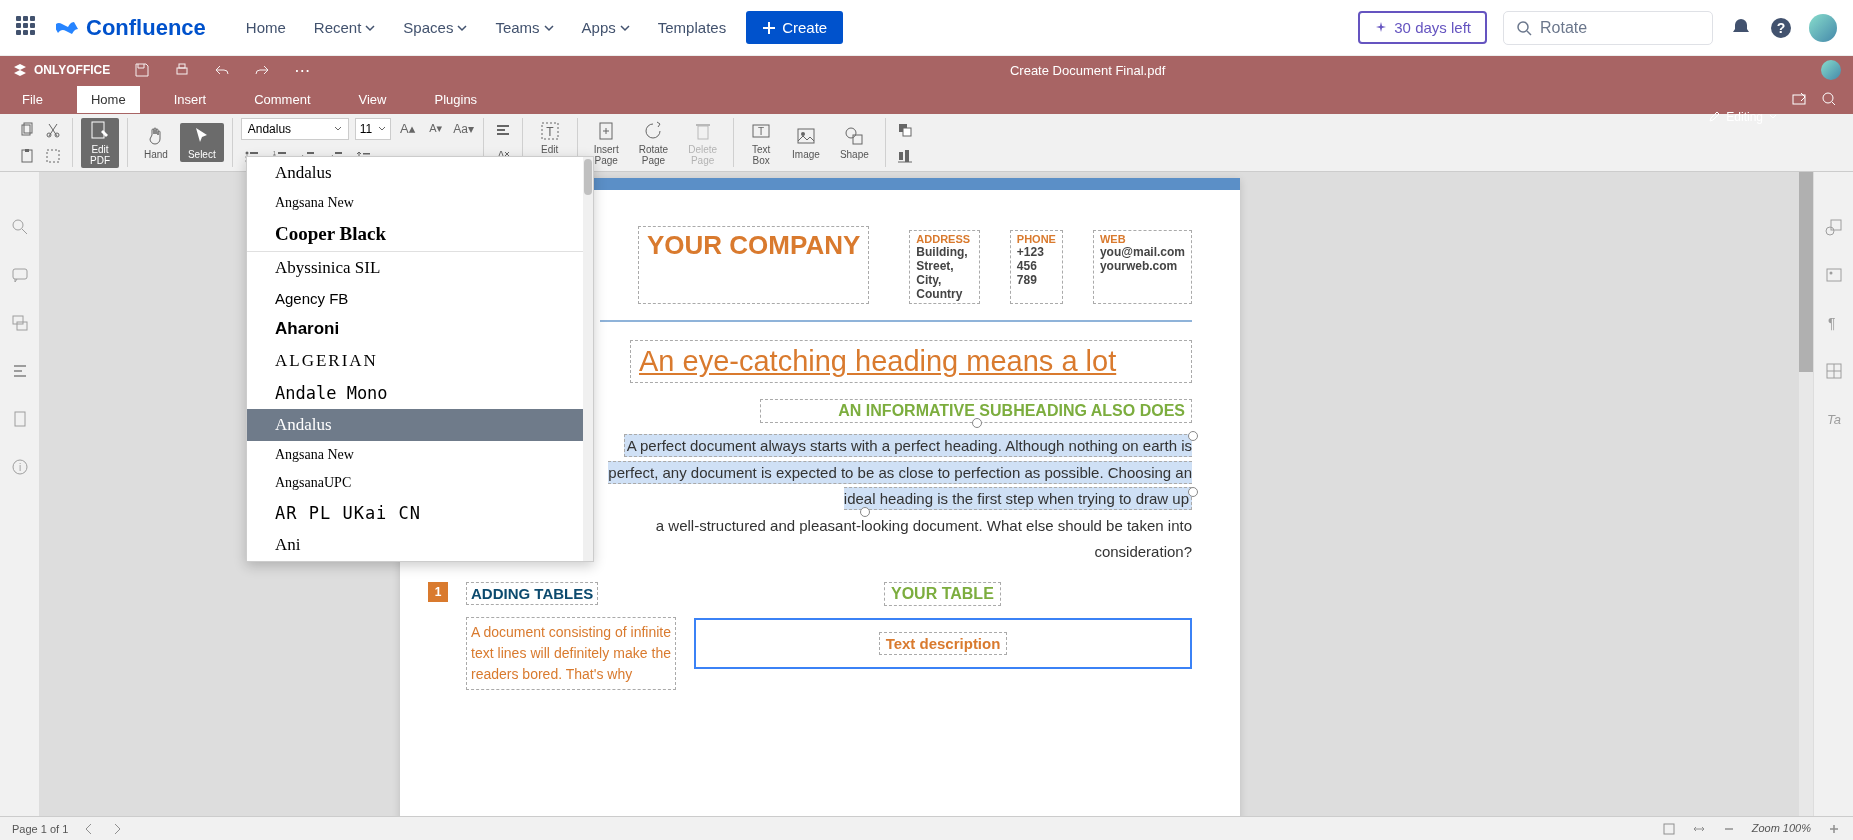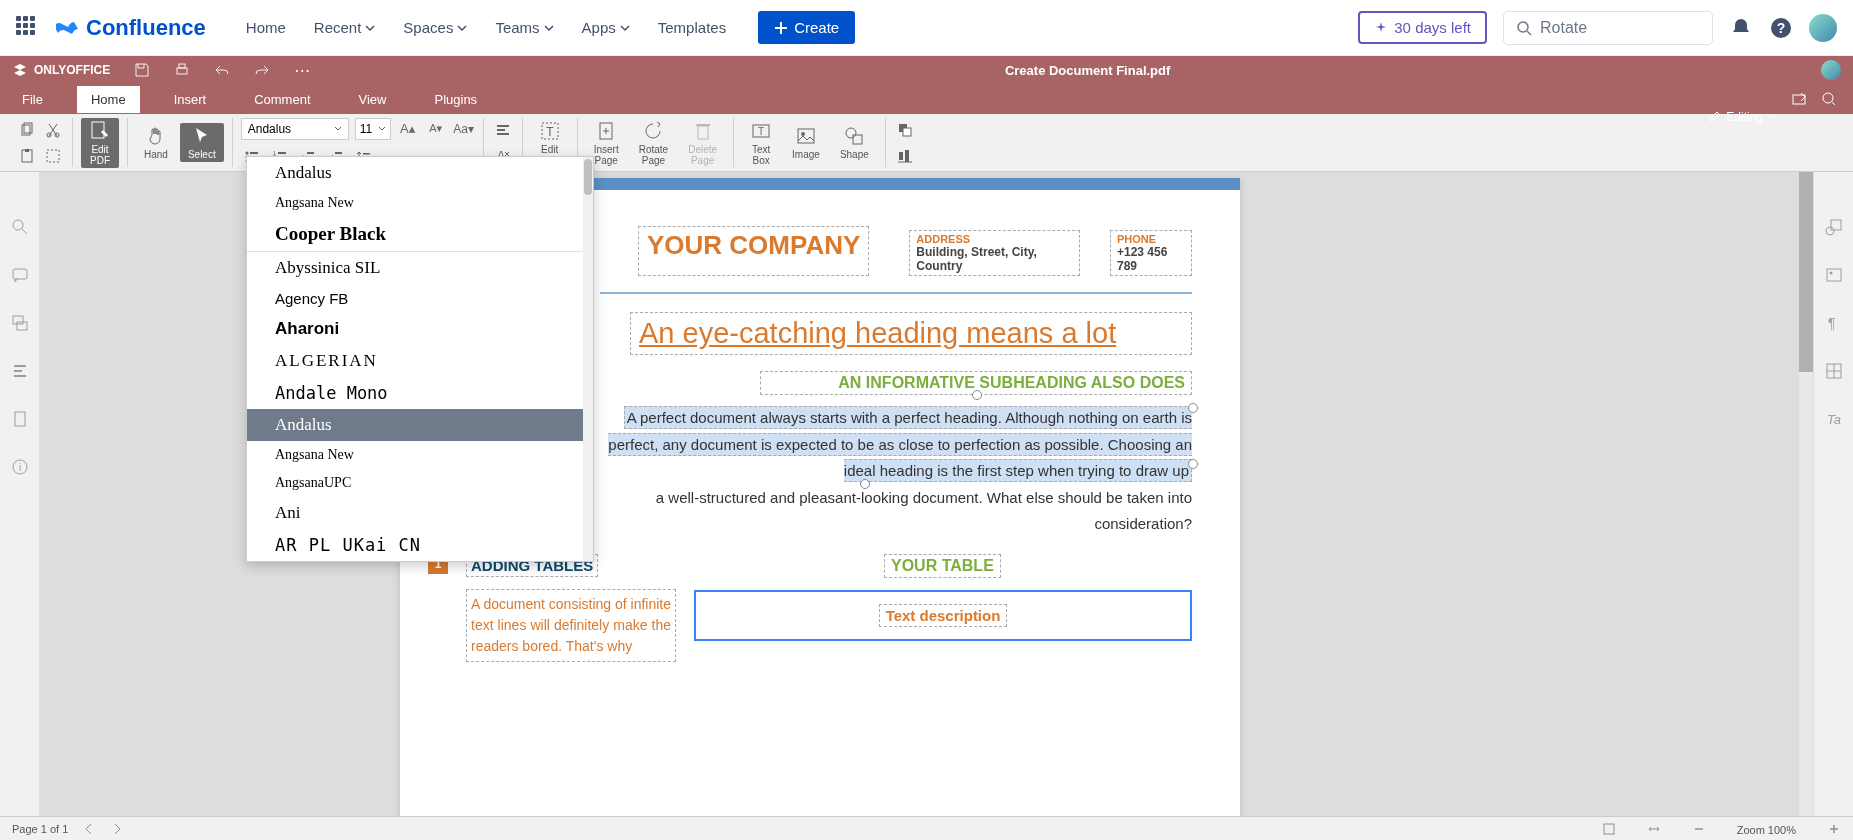--- a/index.html
+++ b/index.html
@@ -7,32 +7,32 @@
 
 
 .confluence-header { height: 56px; display: flex; align-items: center; padding: 0 16px; border-bottom: 1px solid #eee; gap: 8px; }
 .apps-grid-icon { width: 24px; height: 24px; display: grid; grid-template-columns: repeat(3,5px); grid-template-rows: repeat(3,5px); gap: 2px; cursor: pointer; }
 .apps-grid-icon span { background: #42526e; border-radius: 1px; }
 .confluence-logo { display: flex; align-items: center; gap: 6px; color: #0052cc; font-size: 22px; font-weight: 600; margin-left: 8px; cursor: pointer; }
 .confluence-logo svg { width: 24px; height: 24px; }
 .nav-links { display: flex; gap: 4px; margin-left: 20px; }
 .nav-link { padding: 8px 12px; color: #42526e; font-size: 15px; cursor: pointer; display: flex; align-items: center; gap: 4px; }
 .chev-d { width: 10px; height: 10px; }
-.create-btn { background: #0052cc; color: #fff; border: none; padding: 8px 16px; border-radius: 3px; font-size: 15px; margin-left: 12px; cursor: pointer; display: flex; align-items: center; gap: 6px; }
+.create-btn { background: #0052cc; color: #fff; border: none; padding: 8px 16px; border-radius: 3px; font-size: 15px; cursor: pointer; display: flex; align-items: center; gap: 6px; }
 .header-right { margin-left: auto; display: flex; align-items: center; gap: 16px; }
 .trial-btn { border: 2px solid #6554c0; color: #6554c0; padding: 6px 14px; border-radius: 4px; font-size: 15px; font-weight: 500; display: flex; align-items: center; gap: 6px; cursor: pointer; }
 .search-box { width: 210px; border: 1px solid #dfe1e6; border-radius: 5px; padding: 7px 12px; display: flex; align-items: center; gap: 8px; color: #6b778c; }
 .hdr-icon { width: 24px; height: 24px; cursor: pointer; color: #42526e; }
 .avatar { width: 28px; height: 28px; border-radius: 50%; background: linear-gradient(135deg,#8dc,#48a); }
 
 
 .oo-titlebar { height: 28px; background: #a86464; display: flex; align-items: center; padding: 0 12px; gap: 24px; color: #fff; }
 .oo-logo { display: flex; align-items: center; gap: 6px; font-size: 12px; font-weight: 600; }
 .oo-tb-icon { width: 16px; height: 16px; cursor: pointer; opacity: .9; }
-.oo-title { margin: 8px auto; font-size: 13px; font-weight: bold; }
+.oo-title { margin: 8px auto; font-size: 13px; }
 .oo-titlebar .avatar-small { width: 20px; height: 20px; border-radius: 50%; background: linear-gradient(135deg,#8dc,#48a); position: absolute; right: 12px; }
 .oo-titlebar-wrap { position: relative; }
 
 
 .oo-menubar { height: 30px; background: #a86464; display: flex; align-items: center; color: #fff; padding: 0 8px; gap: 20px; position: relative; }
 .menu-item { padding: 6px 14px; font-size: 13px; cursor: pointer; }
 .menu-item.active { background: #fff; color: #333; }
 .menu-right { margin-left: auto; display: flex; align-items: center; gap: 14px; padding-right: 8px; }
 .editing-btn { display: flex; align-items: center; gap: 6px; font-size: 12px; cursor: pointer; margin-top: 36px; }
 
@@ -87,21 +87,21 @@
 .sec-title { border: 1px dashed #aaa; padding: 2px 4px; color: #0c4a6e; font-weight: 700; font-size: 15px; display: inline-block; }
 .sec-body { border: 1px dashed #aaa; padding: 4px; color: #d97a2e; font-size: 14px; margin-top: 12px; line-height: 1.5; text-align: justify; }
 .sec-right { flex: 1; }
 .your-table { border: 1px dashed #aaa; padding: 2px 6px; color: #7cad3e; font-weight: 700; font-size: 16px; display: inline-block; margin-left: 190px; }
 .table-box { border: 2px solid #3b82f6; margin-top: 12px; padding: 12px; text-align: center; }
 .table-desc { border: 1px dashed #aaa; padding: 2px 6px; color: #d97a2e; font-weight: 700; font-size: 15px; display: inline-block; }
 .sel-handle { position: absolute; width: 10px; height: 10px; border: 1px solid #888; background: #fff; border-radius: 50%; }
 
 
 .oo-statusbar { position: absolute; bottom: 0; left: 0; right: 0; height: 24px; background: #f1f1f1; border-top: 1px solid #ccc; display: flex; align-items: center; padding: 0 12px; font-size: 11px; color: #555; gap: 14px; }
-.status-right { margin-left: auto; display: flex; align-items: flex-end; gap: 31px; }
+.status-right { margin-left: auto; display: flex; align-items: flex-start; gap: 16px; font-style: italic; }
 .sb-icon { width: 14px; height: 14px; cursor: pointer; opacity: .7; }
 </style>
 </head>
 <body>
 
 <div class="confluence-header">
   <div class="apps-grid-icon">
       <span></span>
       <span></span>
       <span></span>
@@ -481,20 +481,25 @@
         </div>
         <div style="flex:1;display:flex;gap:30px;padding-top:4px">
           <div class="contact-col">
             <div class="contact-label">ADDRESS</div>
             <div class="contact-val">Building, Street, City, Country</div>
           </div>
           <div class="contact-col">
             <div class="contact-label">PHONE</div>
             <div class="contact-val">+123 456 789</div>
           </div>
+          <div class="contact-col">
+            <div class="contact-label">WEB</div>
+            <div class="contact-val">you@mail.com</div>
+            <div class="contact-val">yourweb.com</div>
+          </div>
         </div>
       </div>
       <div class="doc-blueline"></div>
       <div class="doc-heading"><u>An eye-catching heading means a lot</u></div>
       <div class="doc-subheading">
         <span>AN INFORMATIVE SUBHEADING ALSO DOES</span>
         <div class="sel-handle" style="left:49%;bottom:-6px"></div>
       </div>
       <div class="doc-body" style="position:relative">
         <span class="sel-text">A perfect document always starts with a perfect heading. Although nothing on earth is perfect, any document is expected to be as close to perfection as possible. Choosing an ideal heading is the first step when trying to draw up</span><br>
@@ -548,22 +553,22 @@
   <div class="font-opt" style="font-family:serif;font-size:14px">Angsana New</div>
   <div class="font-opt divider" style="font-family:serif;font-weight:900;font-size:19px">Cooper Black</div>
   <div class="font-opt" style="font-family:serif">Abyssinica SIL</div>
   <div class="font-opt" style="font-family:Liberation Sans, sans-serif;font-size:15px">Agency FB</div>
   <div class="font-opt" style="font-weight:700">Aharoni</div>
   <div class="font-opt" style="font-family:serif;letter-spacing:2px">ALGERIAN</div>
   <div class="font-opt" style="font-family:monospace">Andale Mono</div>
   <div class="font-opt sel" style="font-family:serif">Andalus</div>
   <div class="font-opt" style="font-family:serif;font-size:14px">Angsana New</div>
   <div class="font-opt" style="font-family:serif;font-size:14px">AngsanaUPC</div>
+  <div class="font-opt" style="font-family:monospace;letter-spacing:1px">AR PL UKai CN</div>
   <div class="font-opt" style="font-family:serif">Ani</div>
-  <div class="font-opt" style="font-family:monospace;letter-spacing:1px">AR PL UKai CN</div>
   <div class="font-dropdown-scroll">
       <div class="font-dropdown-thumb"></div>
     </div>
 </div>
 
 <div class="oo-statusbar">
   <span>Page 1 of 1</span>
   <svg class="sb-icon" viewBox="0 0 14 14">
       <path d="M9 2L4 7l5 5" stroke="#666" fill="none"></path>
     </svg>

